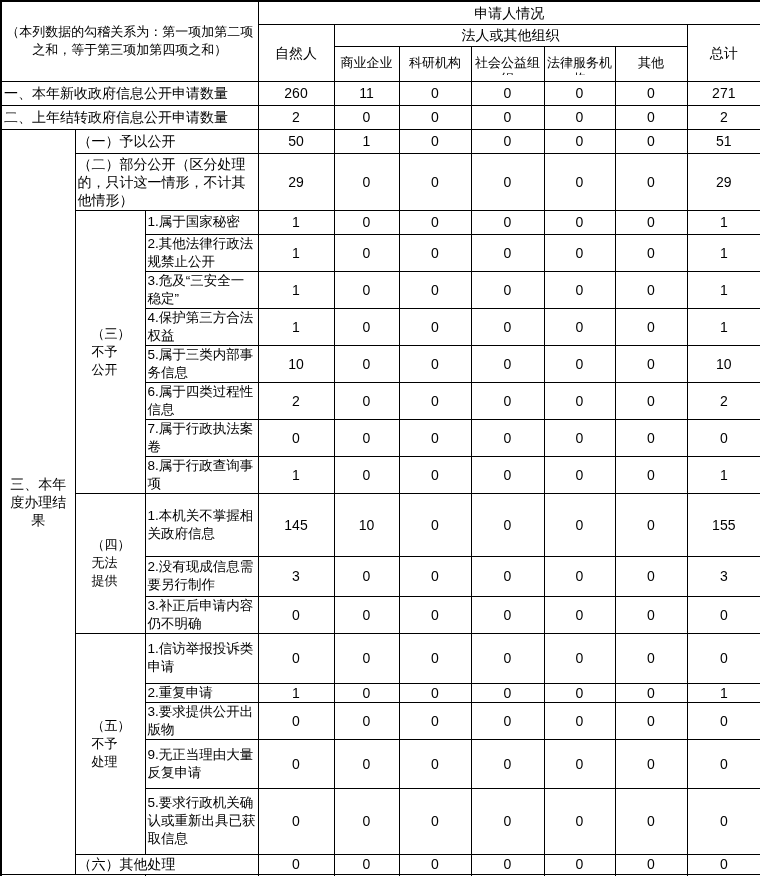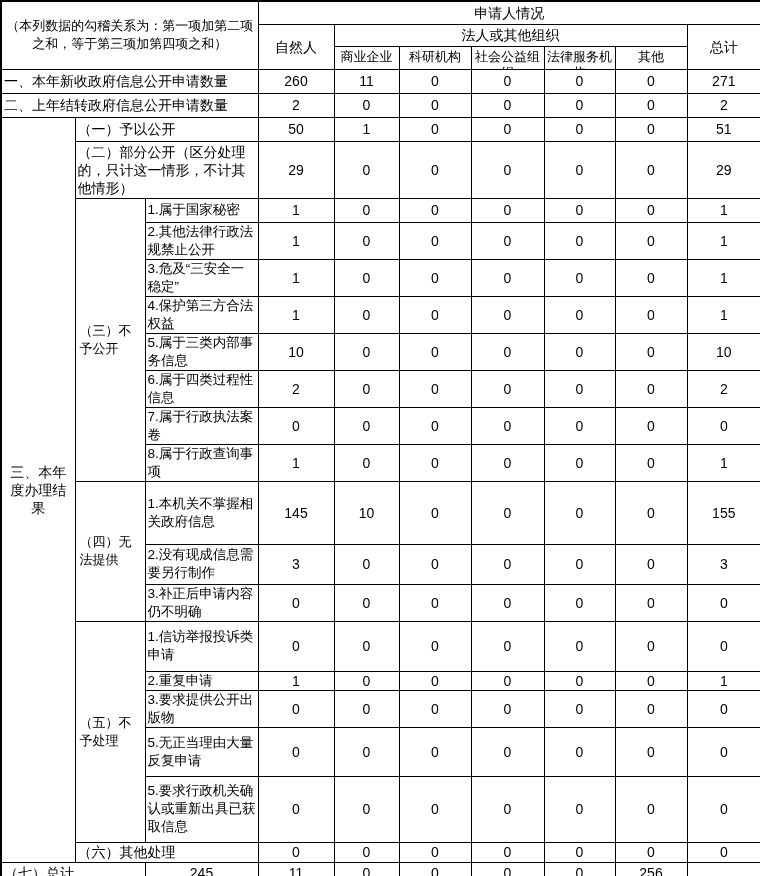--- a/index.html
+++ b/index.html
@@ -26,25 +26,25 @@
     font-size: 14px;
     line-height: 18px;
     padding: 0 2px;
     text-align: center;
     vertical-align: middle;
     overflow: hidden;
     word-break: break-all;
   }
   #report-table td.lab  { text-align: left; }
   #report-table td.lab3 { text-align: left; font-size: 13.5px; }
-  #report-table td.l2   { text-align: left; font-size: 13px; padding: 0 4px; }
+  #report-table td.l2   { text-align: left; font-size: 13px; padding: 0 16px; }
   #report-table td.ctr  { text-align: center; }
   #report-table td.corner { font-size: 13px; text-align: center; padding: 0 3px; }
   #report-table td.hdr  { text-align: center; }
-  #report-table td.hdr3 { padding: 0 1px; vertical-align: top; }
+  #report-table td.hdr3 { padding: 6px 1px; vertical-align: top; }
   .clipbox {
     height: 20px;
     overflow: hidden;
     line-height: 16px;
     font-size: 13px;
     text-align: center;
     padding-top: 2px;
   }
 </style>
 </head>
@@ -269,21 +269,21 @@
           <td class="lab3">3.要求提供公开出版物</td>
           <td>0</td>
           <td>0</td>
           <td>0</td>
           <td>0</td>
           <td>0</td>
           <td>0</td>
           <td>0</td>
         </tr>
         <tr style="height: 49px;">
-          <td class="lab3">5.无正当理由大量反复申请</td>
+          <td class="lab3">9.无正当理由大量反复申请</td>
           <td>0</td>
           <td>0</td>
           <td>0</td>
           <td>0</td>
           <td>0</td>
           <td>0</td>
           <td>0</td>
         </tr>
         <tr style="height: 66px;">
           <td class="lab3">5.要求行政机关确认或重新出具已获取信息</td>

